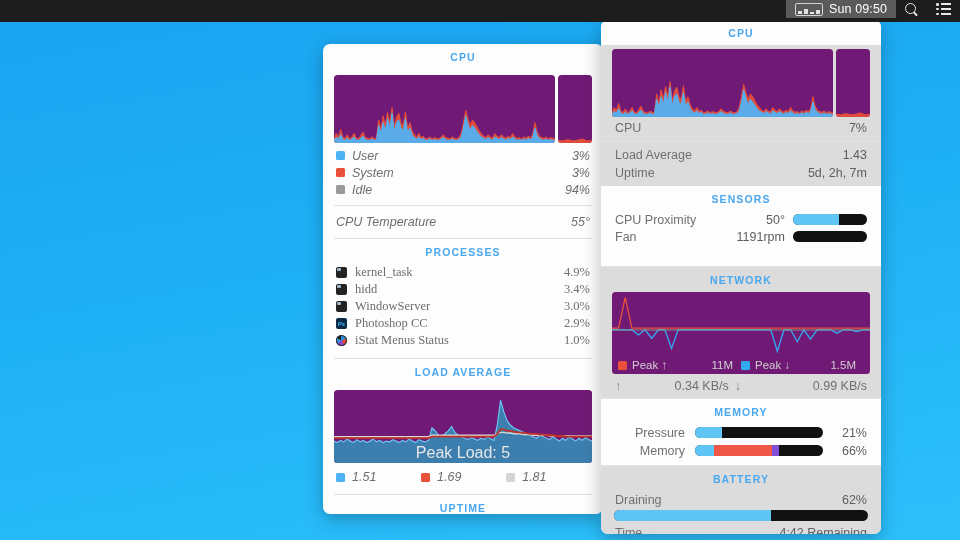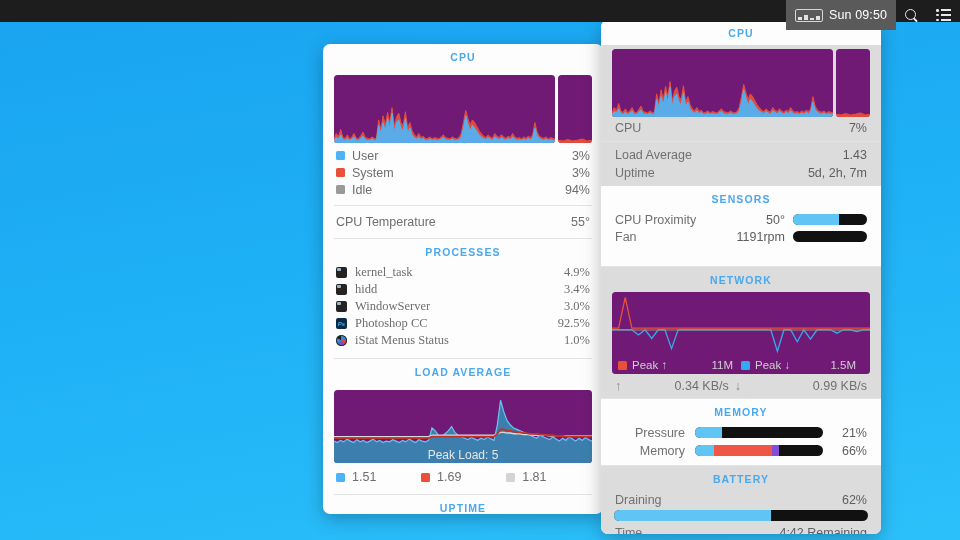--- a/index.html
+++ b/index.html
@@ -14,21 +14,21 @@
   
   #menubar {
     position:absolute; top:0; left:0; width:960px; height:22px;
     background:#1d1d1d;
     display:flex; align-items:stretch; justify-content:flex-end;
     z-index:50;
   }
   .mb-item {
     display:flex; align-items:center; gap:6px;
     padding:0 9px; color:#f2f2f2; font-size:12.5px;
-    height:30px;
+    height:18px;
   }
   .mb-item.selected { background:#5a5a5a; }
   .mb-clock { letter-spacing:.1px; font-size:12.5px; color:#fff; }
 
   .mini-graph {
     width:28px; height:13px; border:1.2px solid #d6d6d6; border-radius:2px;
     position:relative; overflow:hidden; background:transparent;
   }
   .mini-graph i {
     position:absolute; bottom:1px; background:#e2e2e2; display:block;
@@ -59,21 +59,21 @@
 
   .sec-title {
     text-align:center; color:#4aa8ef; font-size:10.5px; font-weight:bold;
     letter-spacing:1.1px; padding:7px 0 6px;
   }
   .divider { height:1px; background:#e3e3e3; margin:0 11px; }
   .divider.full { margin:0; }
 
   .row {
     display:flex; align-items:center; justify-content:space-between;
-    font-size:12.5px; color:#6e6e6e; padding:1.5px 13px;
+    font-size:12.5px; color:#6e6e6e; padding:1.5px 13px;font-style:italic;
   }
   .row .val { color:#6e6e6e; }
 
   .sw { width:9px; height:9px; border-radius:1.5px; display:inline-block; margin-right:7px; vertical-align:-1px;}
   .lbl-flex { display:flex; align-items:center; }
 
   
   .graph-wrap { padding:6px 11px 4px; display:flex; gap:3px; }
   .graph {
     background:#701a75; border-radius:3.5px; position:relative; overflow:hidden;
@@ -123,21 +123,21 @@
   .net-foot .spacer { flex:1; }
 
   .graph-legend {
     position:absolute; left:0; right:0; bottom:0; height:17px;
     display:flex; align-items:center; font-size:11.5px; color:#cfcfcf; padding:0 6px;
   }
   .graph-legend .gl { display:flex; align-items:center; gap:5px; width:50%;}
   .graph-legend .gl .gv { margin-left:auto; padding-right:8px;}
   .peak-label {
     position:absolute; left:0; right:0; bottom:1px; text-align:center;
-    font-size:12px; color:#e6e6e6;
+    font-size:16px; color:#e6e6e6;
   }
   .batt-bar-wrap { padding:1px 13px 3px; }
 </style>
 </head>
 <body>
 
 <div id="menubar">
   <div class="mb-item selected">
     <span class="mini-graph">
       <i style="left:2px;width:4px;height:3px;"></i>
@@ -244,21 +244,21 @@
           <i class="p-icon term"></i>
         <span>WindowServer</span>
         </span>
       <span>3.0%</span>
     </div>
     <div class="proc-row">
       <span class="proc-left">
           <i class="p-icon ps"></i>
         <span>Photoshop CC</span>
         </span>
-      <span>92.5%</span>
+      <span>2.9%</span>
     </div>
     <div class="proc-row">
       <span class="proc-left">
           <i class="p-icon istat"></i>
         <span>iStat Menus Status</span>
         </span>
       <span>1.0%</span>
     </div>
   </div>
 

